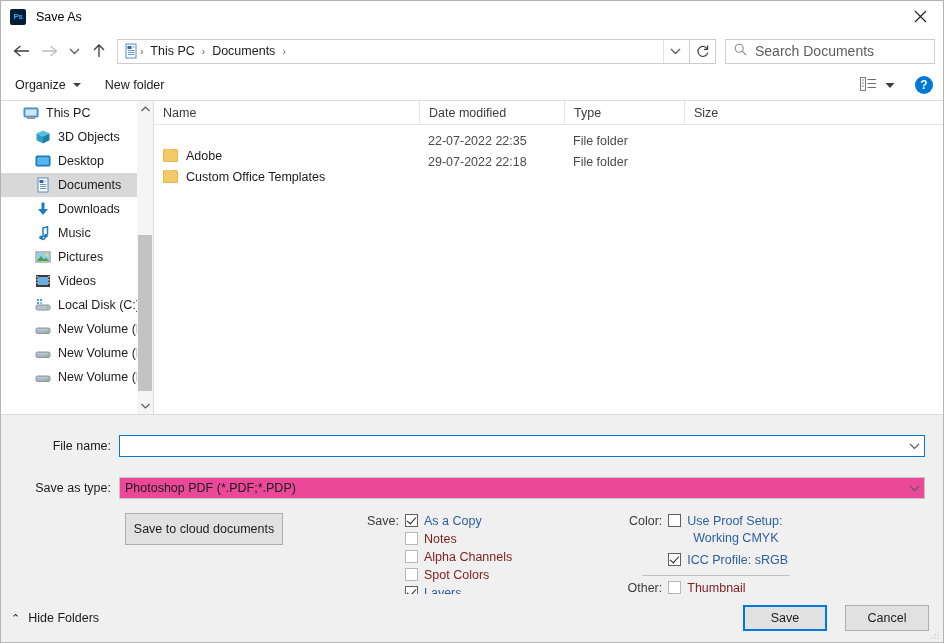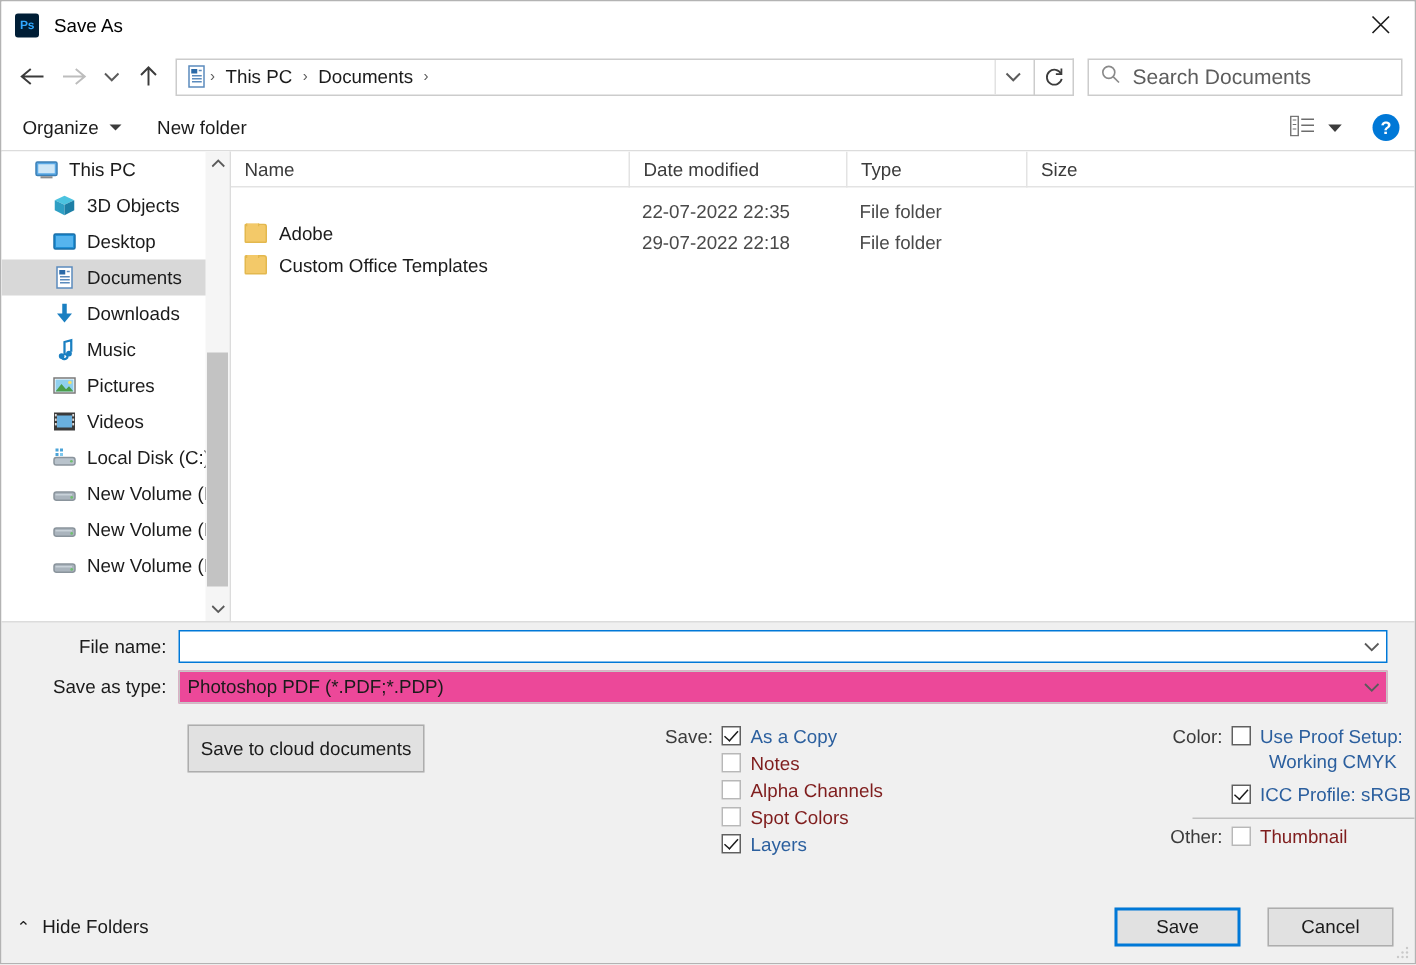--- a/index.html
+++ b/index.html
@@ -303,21 +303,21 @@
     background: #f0f0f0;
     border-top: 1px solid #dcdcdc;
     padding: 0;
     position: relative;
     height: 180px;
   }
   .field-row {
     display: flex;
     align-items: center;
     height: 22px;
-    margin-top: 5px;
+    margin-top: 20px;
   }
   .field-label {
     width: 118px;
     text-align: right;
     padding-right: 8px;
     font-size: 12.5px;
     color: #1b1b1b;
     flex: 0 0 auto;
   }
   .combo {
@@ -350,21 +350,20 @@
     justify-content: center;
     flex: 0 0 auto;
   }
 
   .opt-area {
     position: relative;
     margin-top: 14px;
     display: flex;
     align-items: flex-start;
     padding-left: 124px;
-    justify-content: space-between;
   }
   .cloud-btn {
     width: 158px; height: 32px;
     background: #e1e1e1;
     border: 1px solid #adadad;
     font-size: 12.5px;
     color: #1b1b1b;
     display: flex;
     align-items: center;
     justify-content: center;

